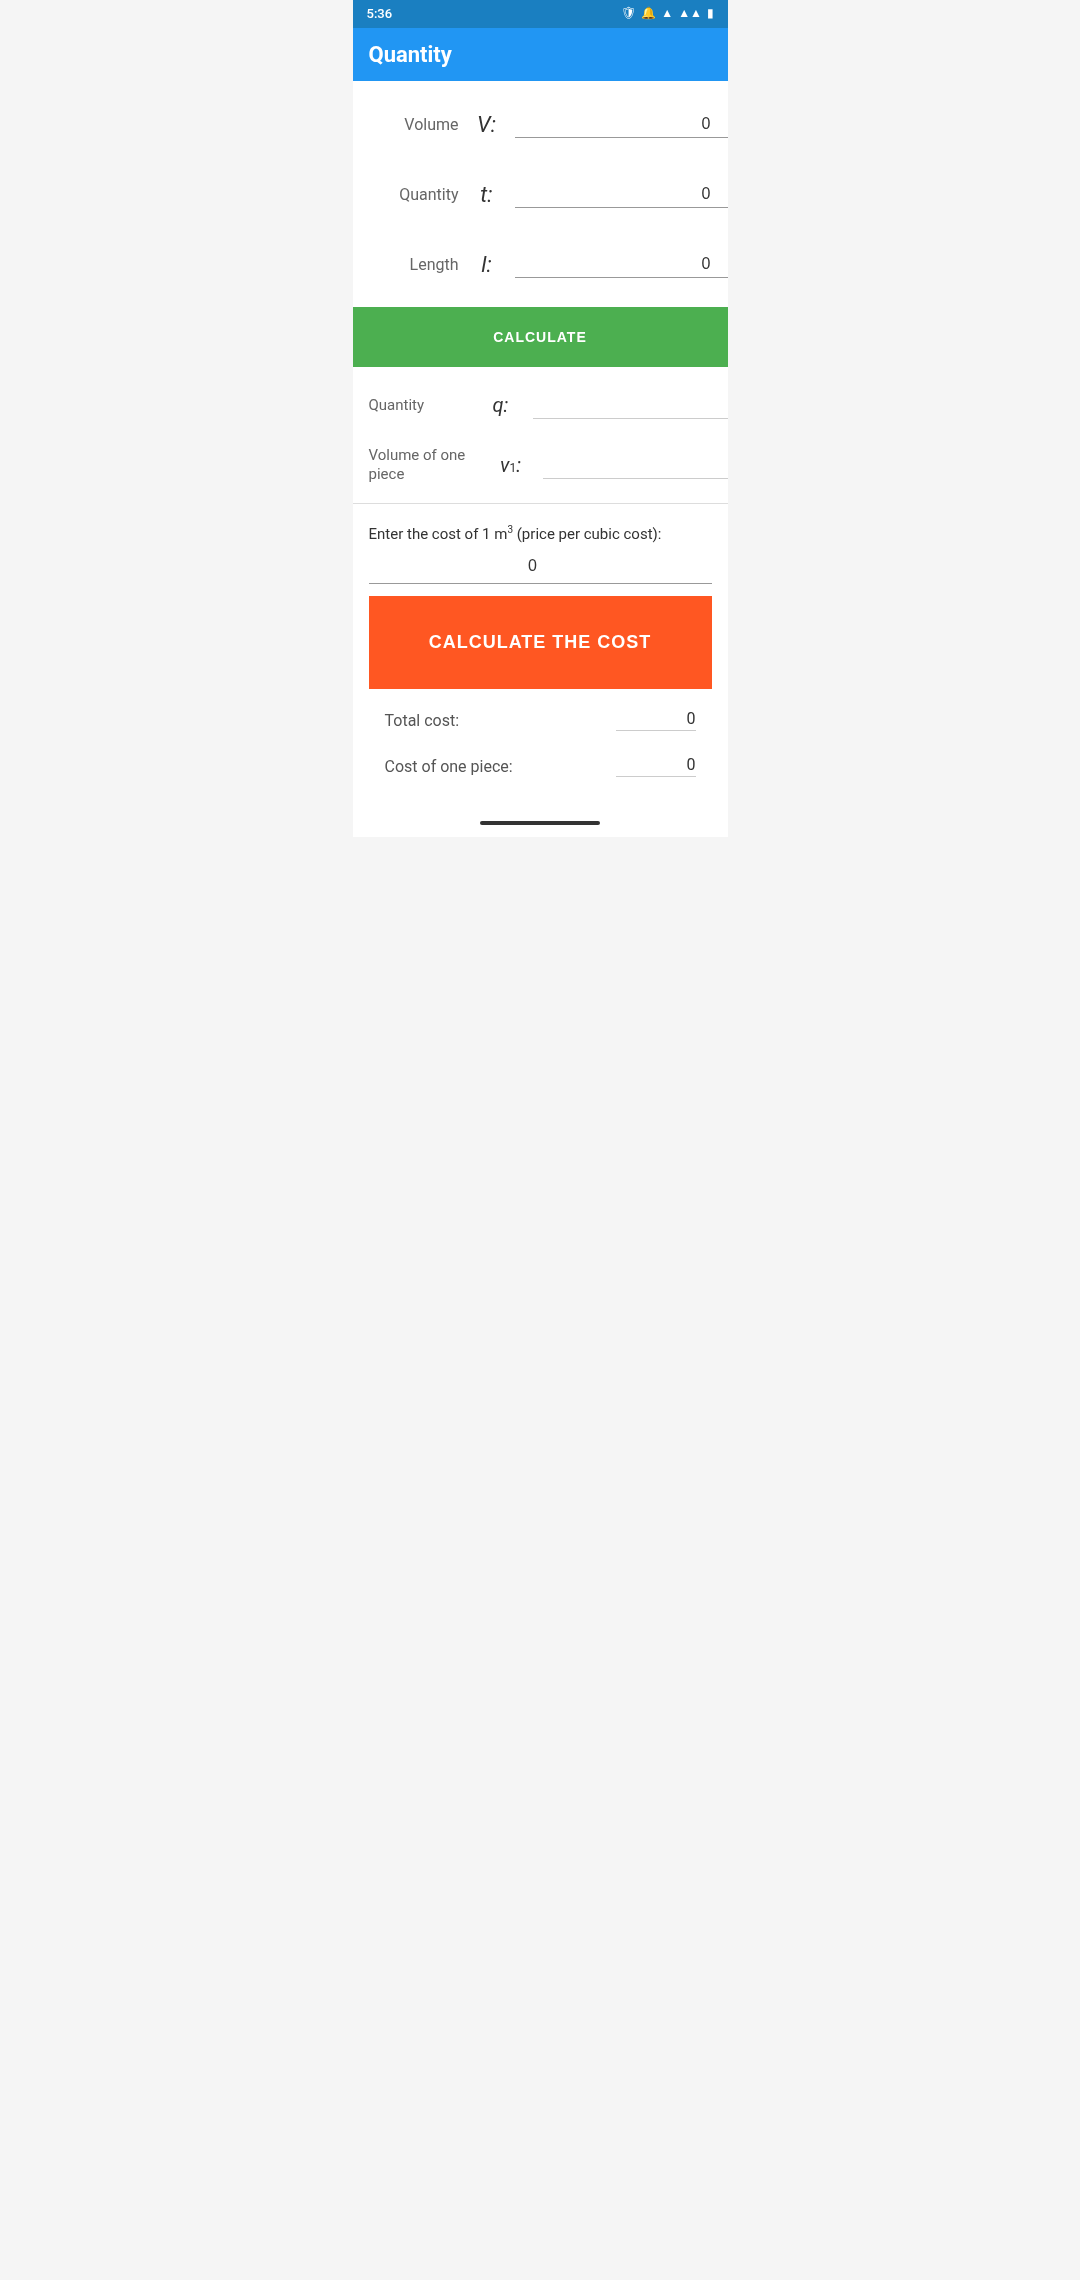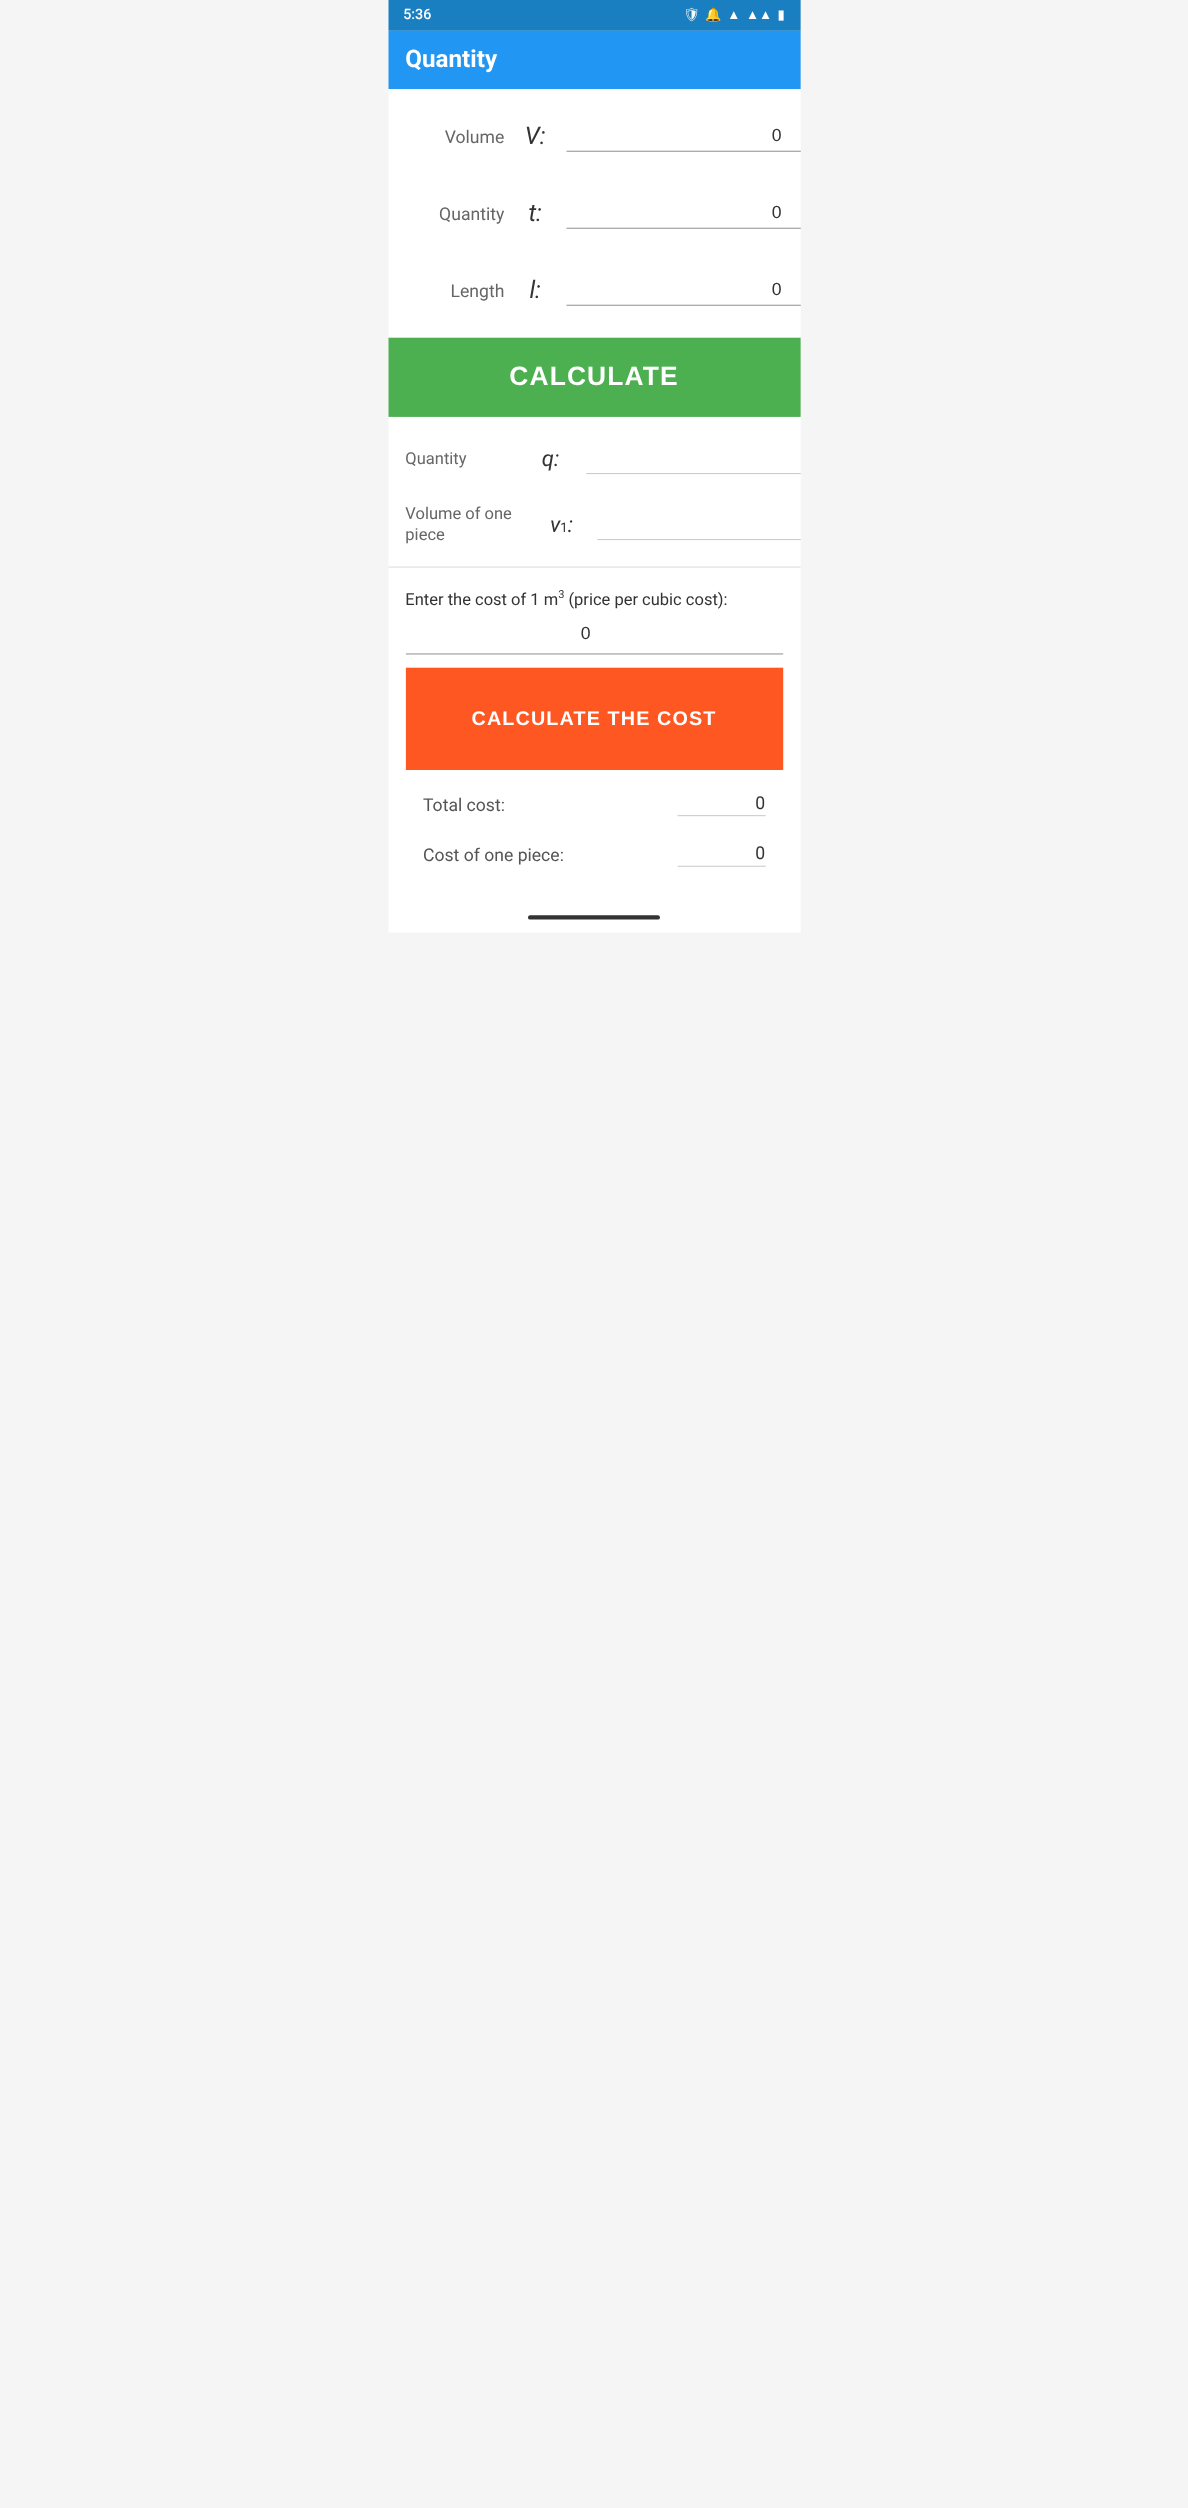--- a/index.html
+++ b/index.html
@@ -102,21 +102,21 @@
       vertical-align: super;
     }
 
     
     .btn-calculate {
       background: #4CAF50;
       color: white;
       border: none;
       width: 100%;
       padding: 22px 16px;
-      font-size: 24px;
+      font-size: 14px;
       font-weight: bold;
       letter-spacing: 1px;
       cursor: pointer;
       margin: 8px 0;
     }
 
     
     .result-row {
       display: flex;
       align-items: center;

